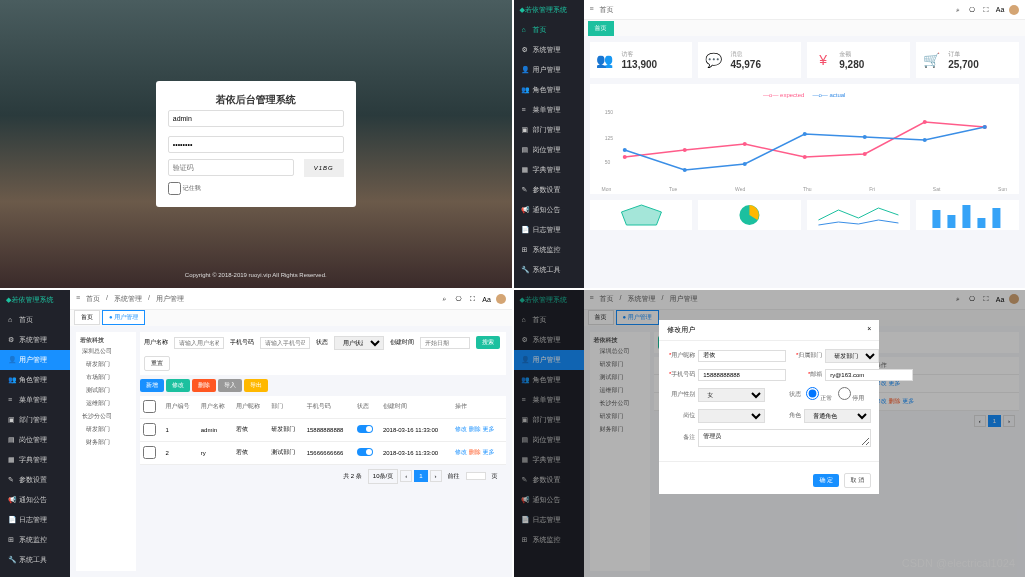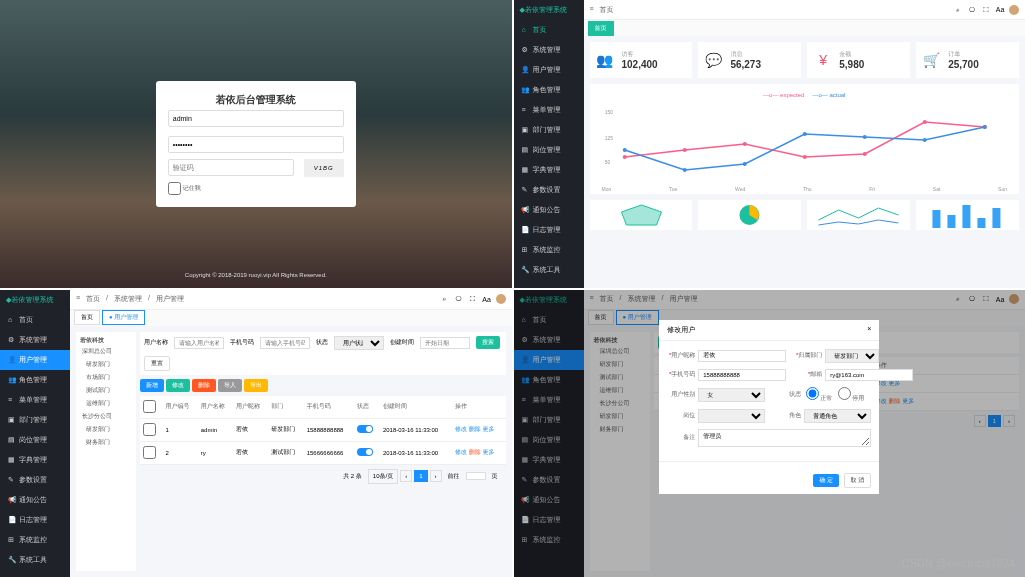--- a/index.html
+++ b/index.html
@@ -187,35 +187,35 @@
   </div>
   <div class="tabs">
     <span class="tab home">首页</span>
   </div>
   <div class="main">
     <div class="stats">
       <div class="stat">
             <div class="stat-ico" style="color:#1cc09f">👥</div>
             <div class="stat-txt">
               <span class="stat-lbl">访客</span>
-              <span class="stat-val">102,400</span>
+              <span class="stat-val">113,900</span>
             </div>
           </div>
       <div class="stat">
             <div class="stat-ico" style="color:#36a3f7">💬</div>
             <div class="stat-txt">
               <span class="stat-lbl">消息</span>
-              <span class="stat-val">56,273</span>
+              <span class="stat-val">45,976</span>
             </div>
           </div>
       <div class="stat">
             <div class="stat-ico" style="color:#f4516c">¥</div>
             <div class="stat-txt">
               <span class="stat-lbl">金额</span>
-              <span class="stat-val">5,980</span>
+              <span class="stat-val">9,280</span>
             </div>
           </div>
       <div class="stat">
             <div class="stat-ico" style="color:#34bfa3">🛒</div>
             <div class="stat-txt">
               <span class="stat-lbl">订单</span>
               <span class="stat-val">25,700</span>
             </div>
           </div>
     </div>

